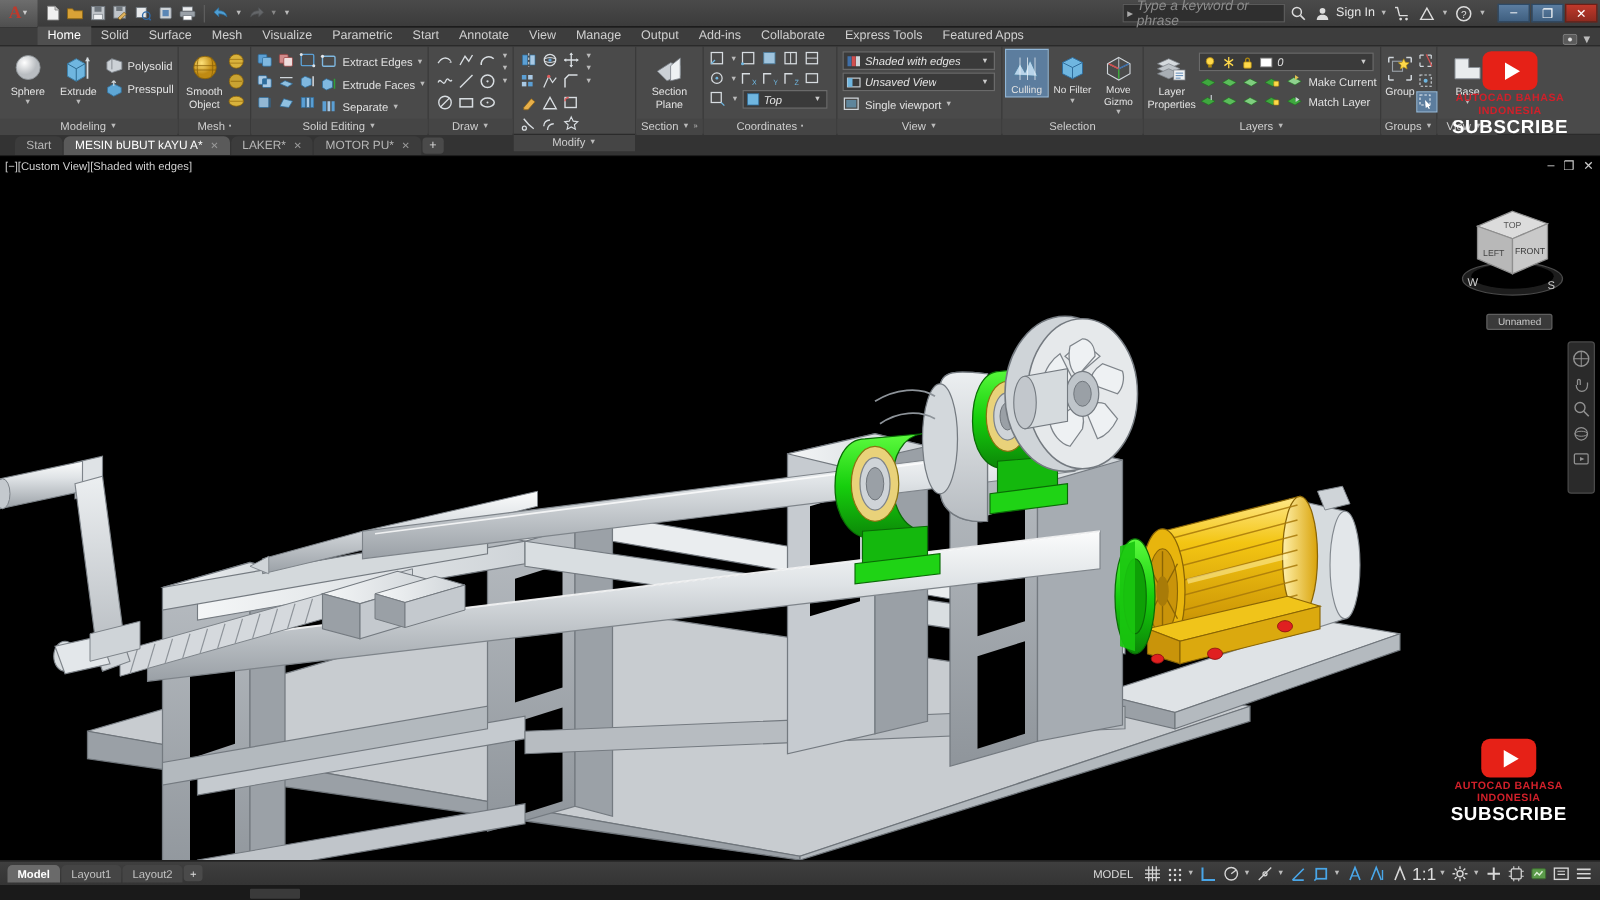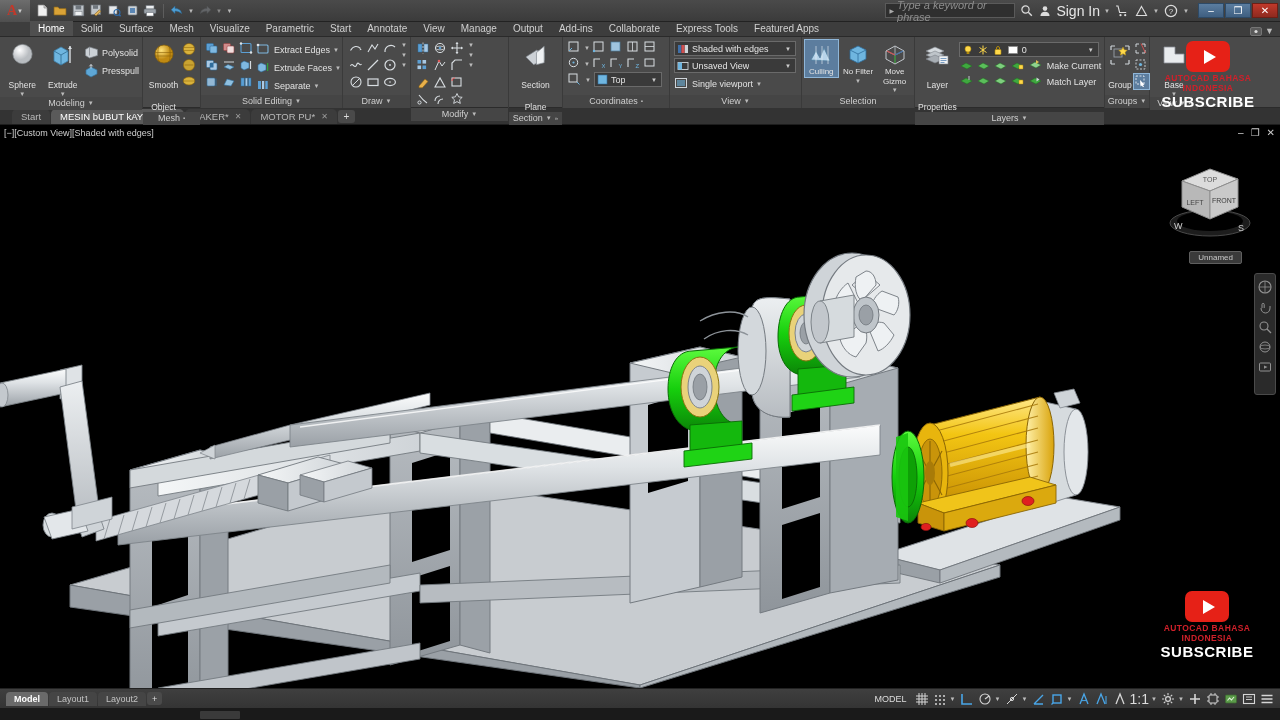--- a/index.html
+++ b/index.html
@@ -13,49 +13,49 @@
   .app-caret { font-size:6px; color:#ccc; margin-left:1px; }
   .qat { display:flex; align-items:center; gap:2px; padding:0 4px; }
   .qicon { width:16px; height:16px; display:flex; align-items:center; justify-content:center; font-size:11px; color:#e8e8e8; }
   .qsep { width:1px; height:14px; background:#5d5d5d; margin:0 3px; }
   .title-center { position:absolute; left:310px; right:370px; top:2px; height:18px; background:#1e7bc4; display:flex; align-items:center; justify-content:center; }
   .title-text { color:#e9f3fb; font-size:10.5px; letter-spacing:.2px; }
   .title-right { margin-left:auto; display:flex; align-items:center; gap:3px; padding-right:2px; }
   .search-box { width:130px; height:15px; background:#2f2f2f; border:1px solid #5a5a5a; display:flex; align-items:center; padding:0 3px; }
   .search-arrow { font-size:6px; color:#aaa; margin-right:3px; }
   .search-ph { color:#8d8d8d; font-size:11px; font-style:italic; }
-  .signin { display:flex; align-items:center; gap:3px; color:#e6e6e6; font-size:14px; }
+  .signin { display:flex; align-items:center; gap:3px; color:#e6e6e6; font-size:10px; }
   .win-btns { display:flex; margin-left:4px; }
   .wb { width:26px; height:15px; display:flex; align-items:center; justify-content:center; font-size:10px; color:#fff; background:linear-gradient(#5b7da0,#3f5f80); border:1px solid #2e4a66; margin-left:1px; }
   .wb.close { background:linear-gradient(#c0392b,#8e2a1f); border-color:#6d1f16; }
 
   
   .ribbon-tabs { height:15px; background:#3d3d3d; display:flex; align-items:flex-end; padding-left:30px; border-bottom:1px solid #2a2a2a; position:relative; }
   .rtab { padding:0 8px; height:15px; line-height:15px; font-size:10px; color:#d0d0d0; white-space:nowrap; }
   .rtab.active { background:#4f4f4f; color:#fff; }
   .rtab-end { margin-left:auto; display:flex; align-items:center; gap:3px; padding-right:6px; color:#bbb; font-size:9px; }
 
   
   .ribbon { height:71px; background:#4a4a4a; display:flex; position:relative; border-bottom:1px solid #2b2b2b; }
   .panel { display:flex; flex-direction:column; border-right:1px solid #3a3a3a; height:71px; position:relative; }
   .panel-body { flex:1; display:flex; align-items:flex-start; padding:3px 3px 0 3px; gap:2px; }
   .panel-title { height:13px; line-height:13px; text-align:center; font-size:9px; color:#cfcfcf; background:#454545; display:flex; align-items:flex-start; justify-content:center; gap:3px; }
   .caret { font-size:6px; color:#bbb; }
 
   .bigbtn { width:42px; display:flex; flex-direction:column; align-items:center; gap:1px; padding-top:2px; }
   .bigbtn .glyph { width:26px; height:26px; display:flex; align-items:center; justify-content:center; }
-  .bigbtn .lbl { font-size:8.5px; color:#e2e2e2; text-align:center; line-height:9px;margin-top:12px; }
+  .bigbtn .lbl { font-size:8.5px; color:#e2e2e2; text-align:center; line-height:9px; }
   .smallrow { display:flex; align-items:center; gap:3px; height:17px; }
   .smallrow .lbl { font-size:9px; color:#e2e2e2; white-space:nowrap; }
   .icn { width:15px; height:15px; display:inline-block; position:relative; flex:0 0 auto; }
   .grid3 { display:grid; grid-template-columns:repeat(3,17px); grid-auto-rows:17px; align-items:center; justify-items:center; }
   .grid4 { display:grid; grid-template-columns:repeat(4,17px); grid-auto-rows:17px; align-items:center; justify-items:center; }
   .col-stack { display:flex; flex-direction:column; gap:1px; }
 
-  .combo { height:15px; background:#3a3a3a; border:1px solid #6a6a6a; display:flex; align-items:center; padding:0 2px; gap:3px; }
+  .combo { height:15px; background:#3a3a3a; border:1px solid #6a6a6a; display:flex; align-items:center; padding:0 2px; gap:3px;font-style:italic; }
   .combo .txt { font-size:9px; color:#e4e4e4; white-space:nowrap; overflow:hidden; }
   .combo .dd { margin-left:auto; font-size:6px; color:#ccc; padding-right:2px; }
 
   .vbtn { width:34px; display:flex; flex-direction:column; align-items:center; padding-top:3px; gap:1px; }
   .vbtn .glyph { width:24px; height:24px; display:flex; align-items:center; justify-content:center; }
   .vbtn .lbl { font-size:8px; color:#e2e2e2; text-align:center; line-height:8.5px; }
   .vbtn.sel { background:#5c7d9e; outline:1px solid #8fb6d8; }
 
   
   .doctabs { height:17px; background:#333; display:flex; align-items:center; padding-left:12px; gap:1px; border-bottom:1px solid #1d1d1d; }

